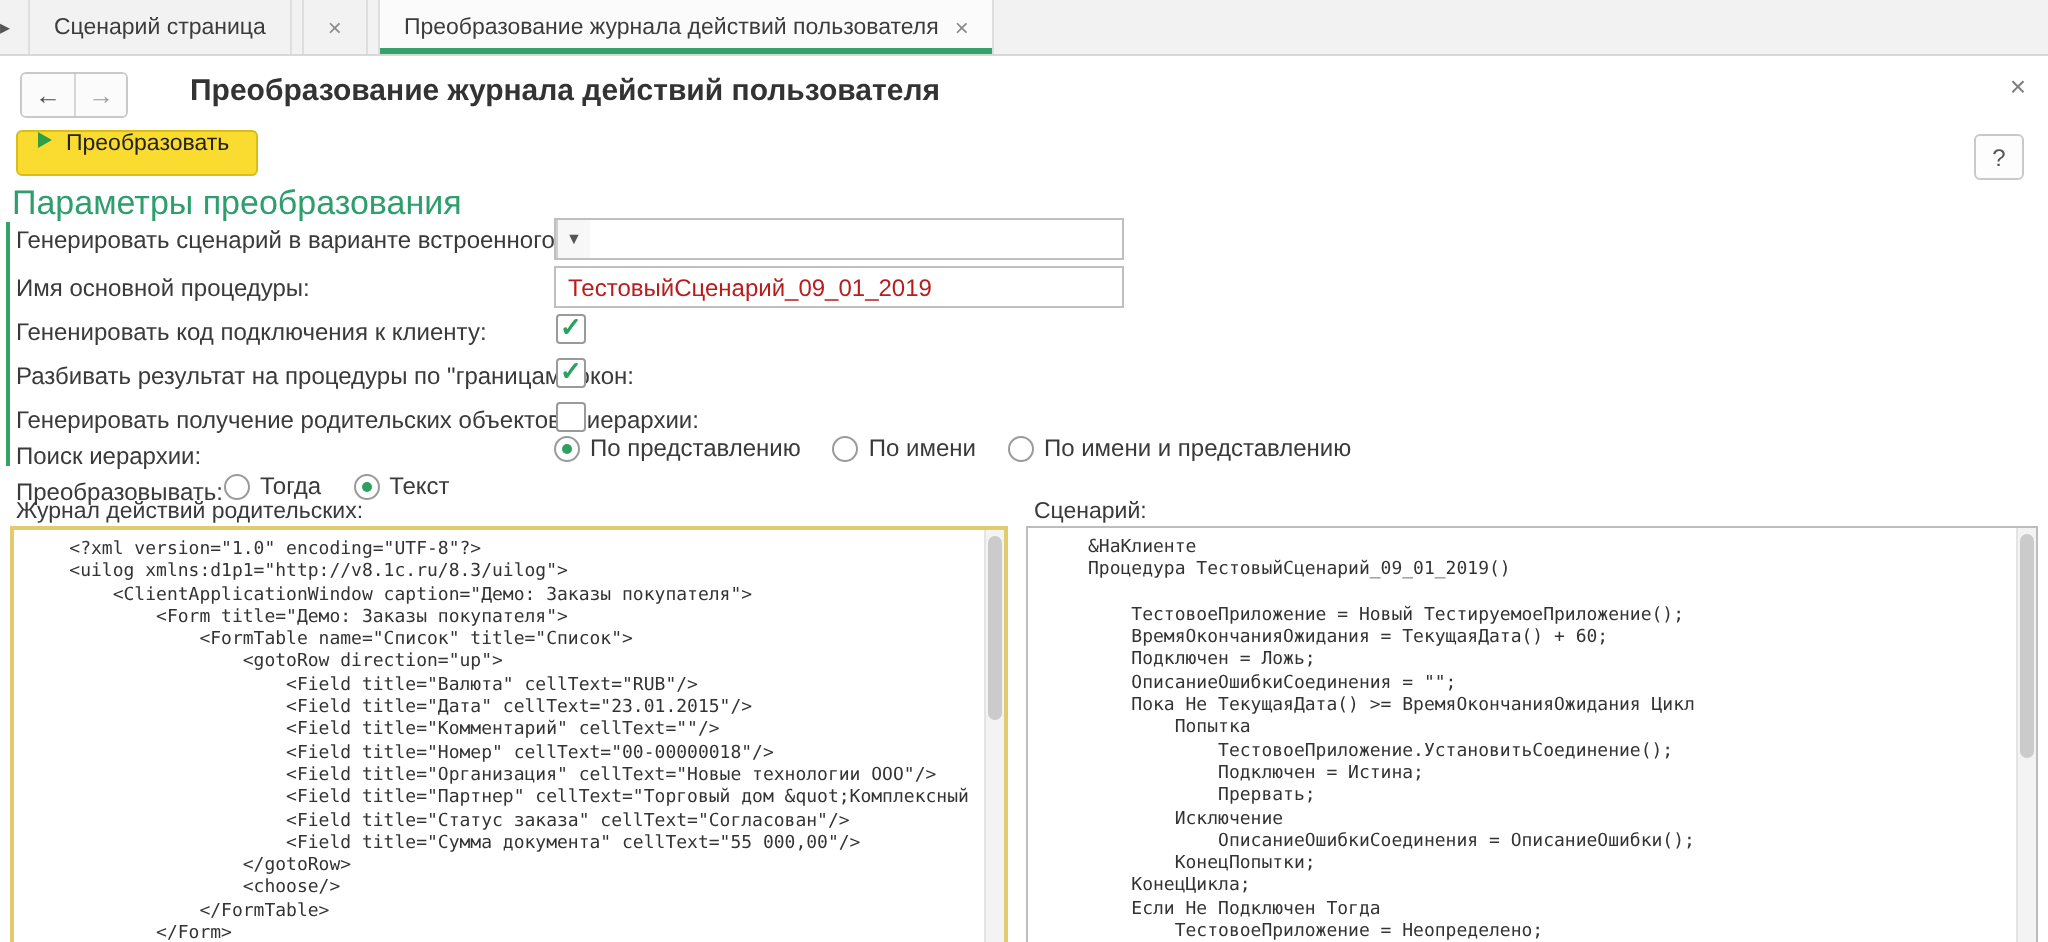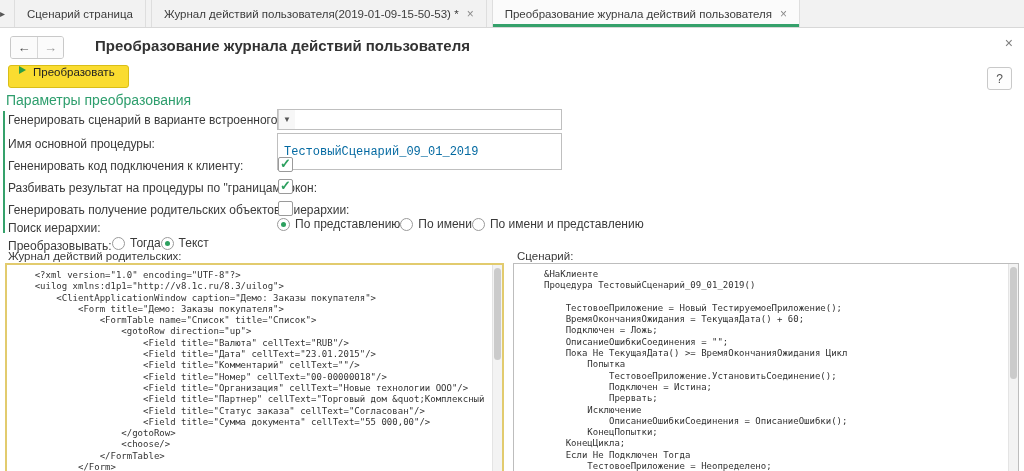--- a/index.html
+++ b/index.html
@@ -52,44 +52,44 @@
   .play-icon {
     width:0; height:0; border-left:7px solid #2f9e44;
     border-top:4.5px solid transparent; border-bottom:4.5px solid transparent;
   }
   .help-btn {
     position:absolute; left:987px; top:67px; width:25px; height:23px;
     background:#fdfdfd; border:1px solid #c9c9c9; border-radius:3px;
     font-size:12px; color:#555; cursor:pointer; font-family:inherit;
   }
   
-  .section-title { position:absolute; left:6px; top:92px; font-size:14px; color:#2e9e6d; }
+  .section-title { position:absolute; left:6px; top:92px; font-size:17px; color:#2e9e6d; }
   .green-bar { position:absolute; left:3px; top:111px; width:2px; height:122px; background:#35a16b; }
   .plabel { position:absolute; left:8px; font-size:12px; color:#3a3a3a; }
   .combo {
     position:absolute; left:277px; top:109px; width:285px; height:21px;
     border:1px solid #bfbfbf; background:#fff; display:flex; align-items:center; cursor:pointer;
   }
   .combo-value { flex:1; padding:0 6px; font-size:12px; color:#222; }
   .combo-arrow {
     width:17px; height:100%; border-left:1px solid #cfcfcf; background:#f7f7f7;
     display:flex; align-items:center; justify-content:center; font-size:8px; color:#555;
   }
   .text-input {
-    position:absolute; left:277px; top:133px; width:285px; height:37px;
-    border:1px solid #bfbfbf; font-size:12px; padding:0 6px; color:#0369a1;
-    font-family:Liberation Mono, monospace; background:#fff;
+    position:absolute; left:277px; top:133px; width:285px; height:21px;
+    border:1px solid #bfbfbf; font-size:12px; padding:0 6px; color:#b91c1c;
+    font-family:Liberation Sans, sans-serif; background:#fff;
   }
   .checkbox {
     position:absolute; left:278px; width:15px; height:15px;
     border:1px solid #9a9a9a; border-radius:2px; background:#fff; cursor:pointer;
     display:flex; align-items:center; justify-content:center;
   }
   .checkbox .check { color:#2da05f; font-size:13px; font-weight:700; line-height:1; margin-top:-2px; }
-  .radio-row { position:absolute; display:flex; gap:0; align-items:center; }
+  .radio-row { position:absolute; display:flex; gap:16px; align-items:center; }
   .radio-item { display:flex; align-items:center; gap:5px; cursor:pointer; }
   .radio {
     width:13px; height:13px; border:1px solid #9a9a9a; border-radius:50%; background:#fff;
     display:flex; align-items:center; justify-content:center;
   }
   .radio .dot { width:5px; height:5px; border-radius:50%; background:#2da05f; }
   .radio-label { font-size:12px; color:#3a3a3a; }
   
   .panel-label { position:absolute; top:250px; font-size:11.5px; color:#3a3a3a; }
   .code-panel { position:absolute; top:263px; height:212px; background:#fff; overflow:hidden; }
@@ -111,21 +111,20 @@
 </style>
 </head>
 <body>
 
 <div class="tabbar">
   <span class="tab-edge">▸</span>
   <div class="tab">
     <span>Сценарий страница</span>
   </div>
   <div class="tab">
-    <span>Журнал действий пользователя(2019-01-09-15-50-53) *</span>
     <span class="tab-close">×</span>
   </div>
   <div class="tab active">
     <span>Преобразование журнала действий пользователя</span>
     <span class="tab-close">×</span>
   </div>
 </div>
 
 <div class="nav-group">
   <button class="nav-btn">←</button>

